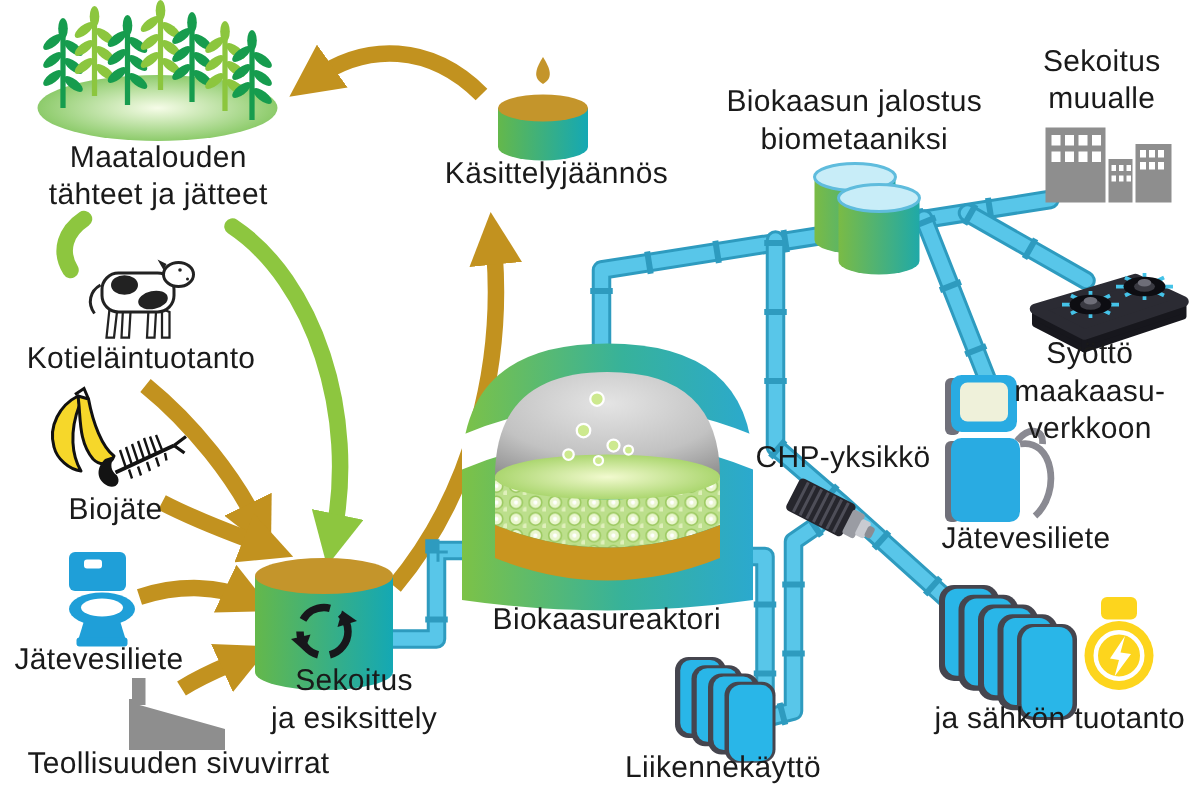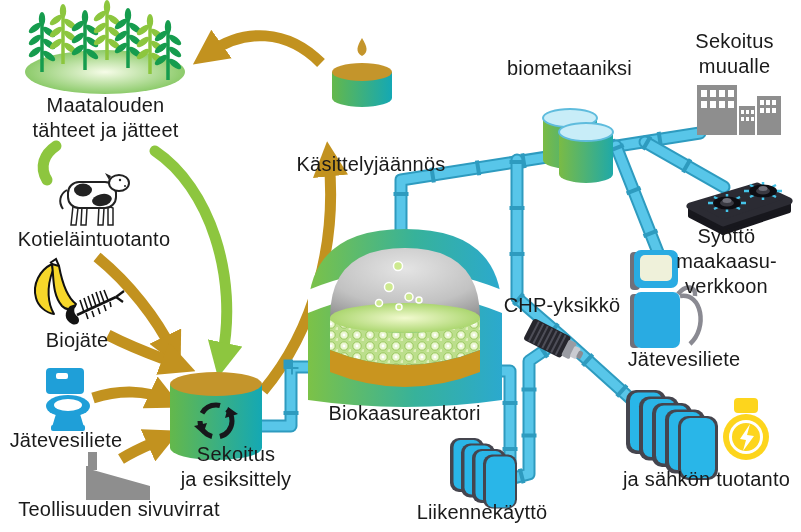--- a/index.html
+++ b/index.html
@@ -351,23 +351,24 @@
   <span>tähteet ja jätteet</span>
 </div>
 <div class="lbl" style="left:0px;top:227px;width:188px;">Kotieläintuotanto</div>
 <div class="lbl" style="left:12px;top:328px;width:130px;">Biojäte</div>
 <div class="lbl" style="left:0px;top:428px;width:132px;text-align:center;">Jätevesiliete</div>
 <div class="lbl" style="left:0px;top:497px;width:238px;">Teollisuuden sivuvirrat</div>
 <div class="lbl" style="left:150px;top:442px;width:172px;">
   <span>Sekoitus</span>
   <span>ja esiksittely</span>
 </div>
-<div class="lbl" style="left:282px;top:104px;width:178px;margin-top:48px;">Käsittelyjäännös</div>
+<div class="lbl" style="left:282px;top:104px;width:178px;">Käsittelyjäännös</div>
 <div class="lbl" style="left:312px;top:401px;width:185px;">Biokaasureaktori</div>
 <div class="lbl" style="left:452px;top:56px;width:235px;">
+  <span>Biokaasun jalostus</span>
   <span>biometaaniksi</span>
 </div>
 <div class="lbl" style="left:668px;top:29px;width:133px;">
   <span>Sekoitus</span>
   <span>muualle</span>
 </div>
 <div class="lbl" style="left:652px;top:224px;width:149px;">
   <span>Syöttö</span>
   <span>maakaasu-</span>
   <span>verkkoon</span>

